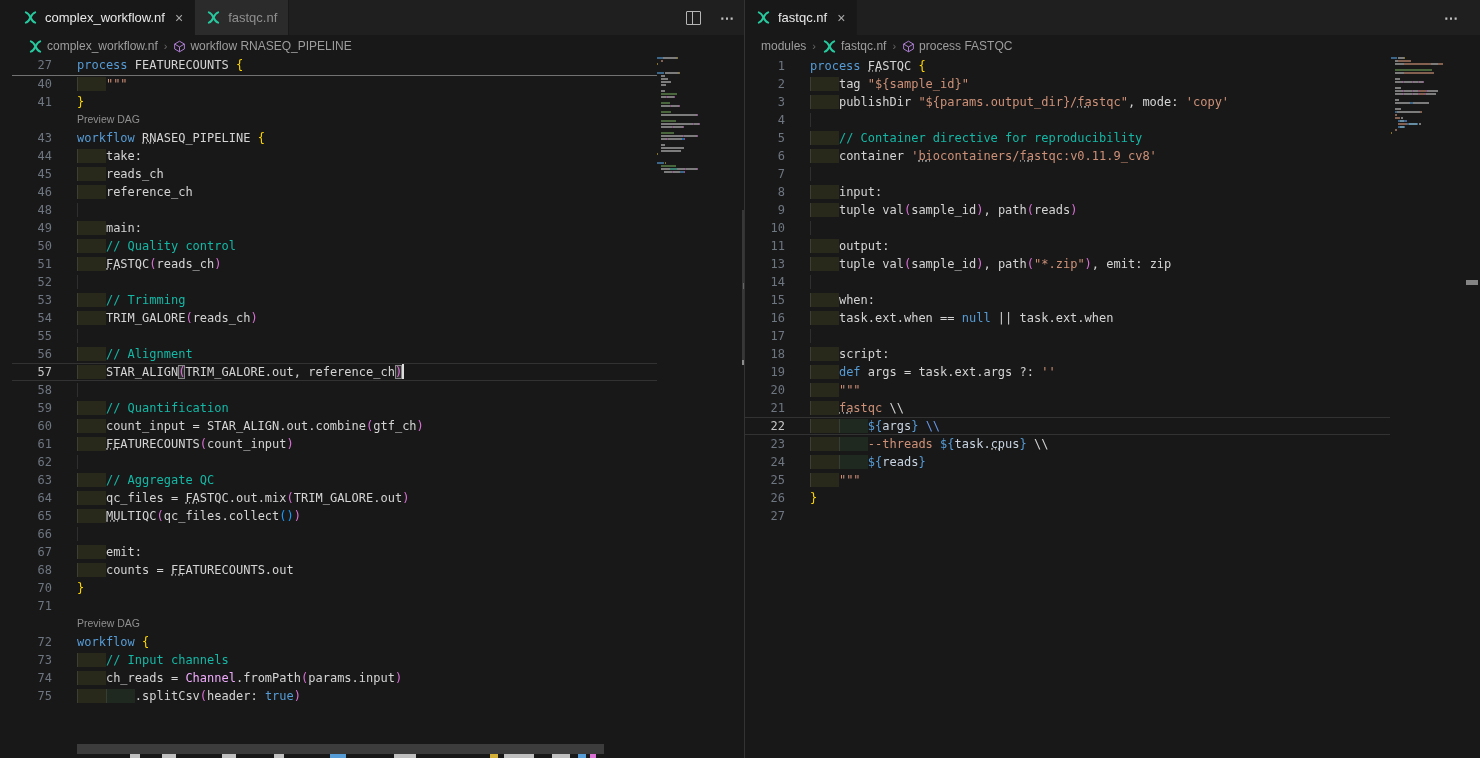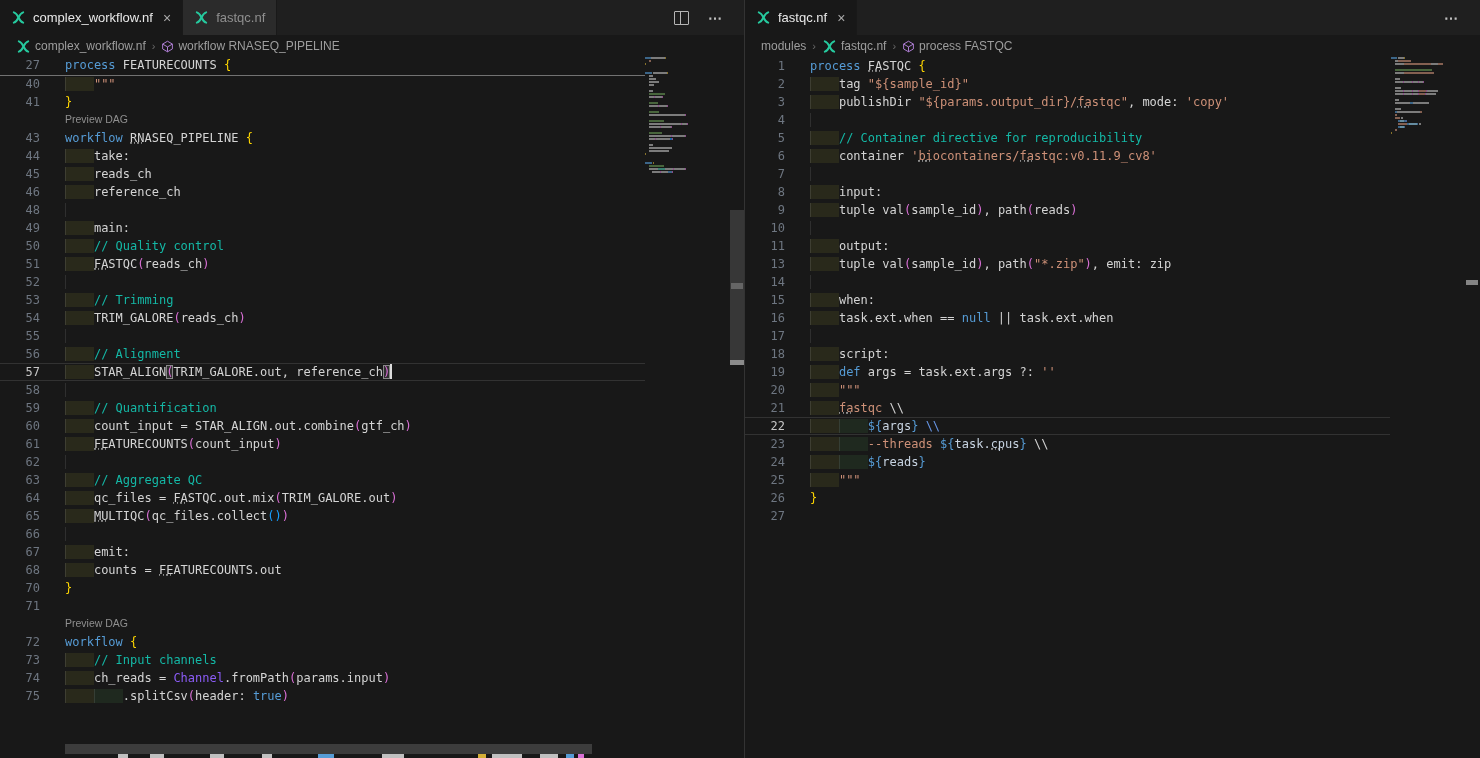--- a/index.html
+++ b/index.html
@@ -1,19 +1,19 @@
 <!DOCTYPE html>
 <html><head>
 <meta charset="utf-8">
 <style>
   html,body{margin:0;padding:0;}
   body{width:1480px;height:758px;overflow:hidden;background:#181818;
        font-family:"DejaVu Sans Mono",monospace;position:relative;}
   .pane{position:absolute;top:0;height:758px;overflow:hidden;background:#181818;}
-  .pane.left{left:0;width:744px;}
+  .pane.left{left:12px;width:744px;}
   .pane.right{left:744px;width:736px;border-left:1px solid #333;box-sizing:border-box;}
 
   
   .tabbar{height:35px;background:#1f1f1f;display:flex;align-items:stretch;}
   .tab{display:flex;align-items:center;gap:7px;padding:0 11px;
        font:13px "Liberation Sans",sans-serif;color:#8f8f8f;background:#2b2b2b;
        border-right:1px solid #191919;cursor:pointer;}
   .tab.active{background:#181818;color:#e9e9e9;}
   .tab .close{font-size:14px;color:#aaa;margin-left:3px;line-height:1;}
   .tab-actions{margin-left:auto;display:flex;align-items:center;gap:19px;padding-right:21px;color:#b6b6b6;}
@@ -38,21 +38,21 @@
   .code{padding-left:25px;}
   .lens{padding-left:25px;font:10.5px "Liberation Sans",sans-serif;color:#8f8f8f;line-height:17px;}
 
   
   .sticky{position:absolute;left:0;top:0;width:645px;height:18px;z-index:3;background:#181818;
           border-bottom:1px solid rgba(190,190,190,.55);}
   .sticky .row{height:17px;line-height:17px;}
 
   
   .kw{color:#569cd6}.txt{color:#d4d4d4}.str{color:#ce9178}.com{color:#14b8a6}
-  .b1{color:#ffd700}.p2{color:#da70d6}.p3{color:#179fff}.cls{color:#8b5cf6}
+  .b1{color:#ffd700}.p2{color:#da70d6}.p3{color:#179fff}.cls{color:#f0abfc}
   .var{color:#c8d4e2}.interp{color:#569cd6}.esc{color:#d4d4d4}.escb{color:#6796e6}
   .i0,.i1,.i2{box-shadow:inset 1px 0 0 rgba(255,255,255,.10);}
   .i1{background:rgba(255,255,64,.075);}
   .i2{background:rgba(127,255,127,.075);}
   .hint{background-image:repeating-linear-gradient(90deg,#8f8f8f 0 1.5px,transparent 1.5px 3.6px);
         background-size:12px 1.8px;background-repeat:no-repeat;background-position:left bottom 1px;}
   .bm{box-shadow:0 0 0 1px #888 inset;background:rgba(90,90,90,.35);}
   .cursor{display:inline-block;width:1.5px;height:15px;background:#dcdcdc;vertical-align:-3px;}
 
   

